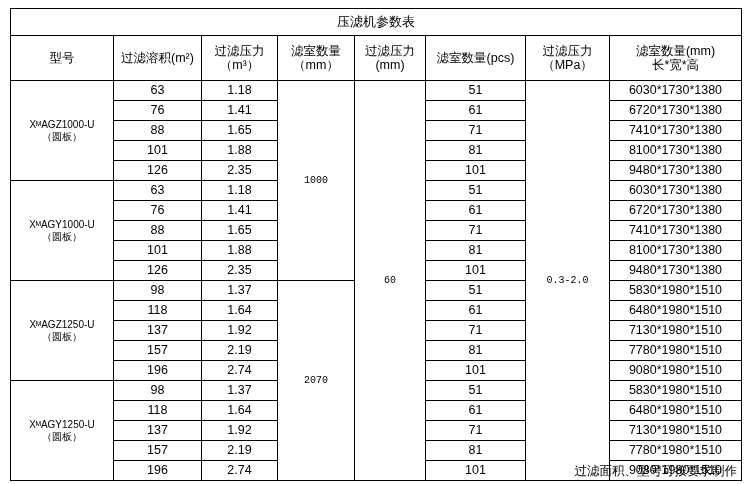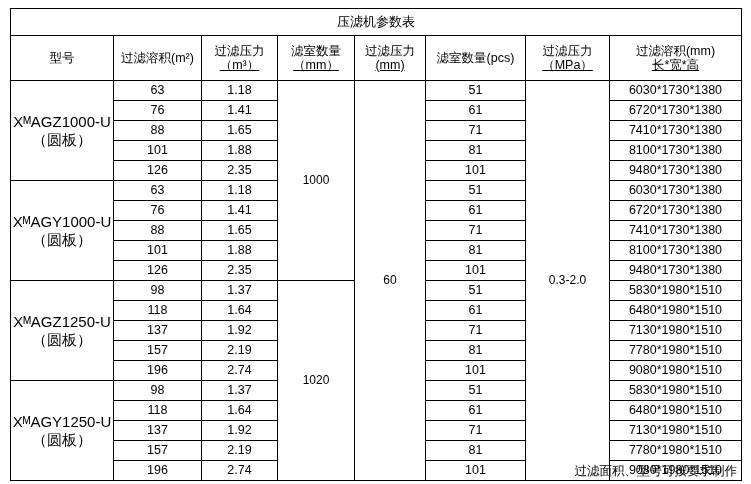--- a/index.html
+++ b/index.html
@@ -39,32 +39,33 @@
     height: 26px;
     font-size: 13px;
     font-weight: normal;
     border: 1px solid #000000;
   }
   .head-cell {
     height: 44px;
     font-size: 12.5px;
     font-weight: normal;
   }
-  .head-cell .l2 { display: block; text-decoration: underline; }
+  .head-cell .l2 { display: block; }
   .model-cell {
-    font-size: 15px;
+    font-size: 10px;
     height: 20px;
   }
   .model-cell .l2 { display: block; }
   .data-cell {
     height: 19px;
     font-size: 12.5px;
   }
   .big-cell {
-    font-size: 12px;
+    font-size: 10px;
+    font-family: Liberation Mono, monospace;
   }
   .footnote {
     position: absolute;
     right: 14px;
     bottom: 12px;
     font-size: 12.5px;
   }
   .colw1 { width: 103px; }
   .colw2 { width: 88px; }
   .colw3 { width: 76px; }
@@ -110,21 +111,21 @@
         <td class="head-cell">
           <span>过滤压力</span>
           <span class="l2">(mm)</span>
         </td>
         <td class="head-cell">滤室数量(pcs)</td>
         <td class="head-cell">
           <span>过滤压力</span>
           <span class="l2">（MPa）</span>
         </td>
         <td class="head-cell">
-          <span>过滤溶积(mm)</span>
+          <span>滤室数量(mm)</span>
           <span class="l2">长*宽*高</span>
         </td>
       </tr>
 
       <tr>
         <td class="model-cell" rowspan="5">
           <span>XᴹAGZ1000-U</span>
           <span class="l2">（圆板）</span>
         </td>
         <td class="data-cell">63</td>
@@ -195,21 +196,21 @@
         <td class="data-cell">9480*1730*1380</td>
       </tr>
 
       <tr>
         <td class="model-cell" rowspan="5">
           <span>XᴹAGZ1250-U</span>
           <span class="l2">（圆板）</span>
         </td>
         <td class="data-cell">98</td>
         <td class="data-cell">1.37</td>
-        <td class="data-cell big-cell" rowspan="10">1020</td>
+        <td class="data-cell big-cell" rowspan="10">2070</td>
         <td class="data-cell">51</td>
         <td class="data-cell">5830*1980*1510</td>
       </tr>
       <tr>
         <td class="data-cell">118</td>
         <td class="data-cell">1.64</td>
         <td class="data-cell">61</td>
         <td class="data-cell">6480*1980*1510</td>
       </tr>
       <tr>

